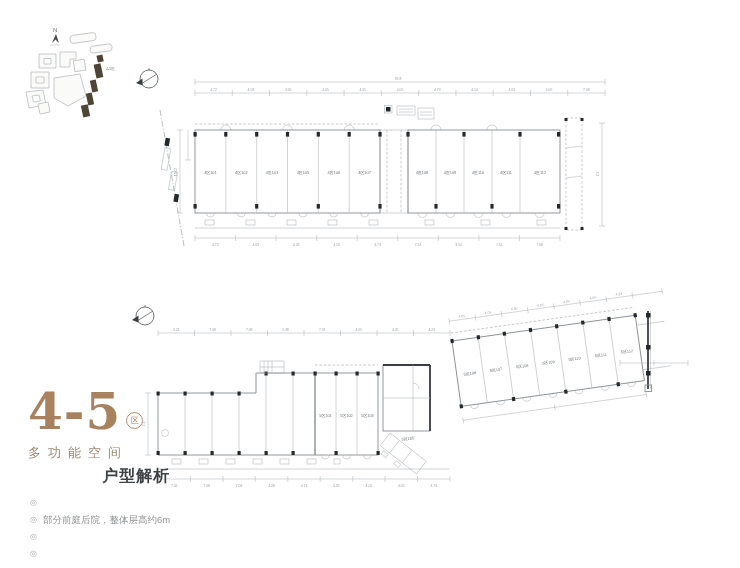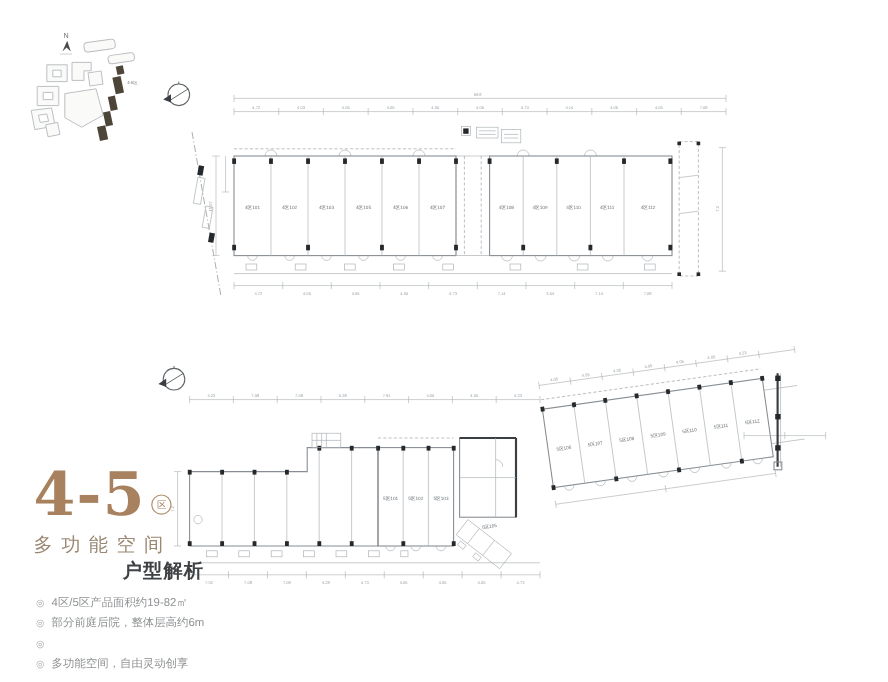--- a/index.html
+++ b/index.html
@@ -17,21 +17,21 @@
   .col{fill:#26292c;stroke:none;}
   .thick{stroke:#3a3e42;stroke-width:1.8;fill:none;}
   
   .brand{position:absolute;left:28px;top:386px;}
   .zone-row{display:flex;align-items:flex-start;}
   .zone-num{font-family:"DejaVu Serif",serif;font-weight:700;font-size:50px;line-height:52px;
             color:#a8815f;letter-spacing:1px;}
   .zone-circle{width:15px;height:15px;border:1px solid #b1906f;border-radius:50%;
                display:flex;align-items:center;justify-content:center;
                font-size:8px;color:#a8815f;margin-left:5px;margin-top:26px;}
-  .zone-sub{margin-top:6px;font-size:16px;letter-spacing:7px;color:#9a8872;}
+  .zone-sub{margin-top:6px;font-size:13px;letter-spacing:7px;color:#9a8872;}
   .analysis{position:absolute;left:30px;top:466px;}
   .analysis h2{margin:0 0 7px 0;font-size:16px;font-weight:700;color:#3f4245;letter-spacing:1px;text-align:right;}
   .analysis ul{margin:0;padding:0;list-style:none;}
   .analysis li{display:flex;align-items:center;font-size:9.5px;color:#8f9294;line-height:17px;}
   .b-ico{color:#aaadaf;font-size:8px;margin-right:6px;}
 </style>
 </head>
 <body>
 
 <div class="page">
@@ -513,29 +513,27 @@
         </span>
     </div>
     <div class="zone-sub">多功能空间</div>
   </div>
 
   <div class="analysis">
     <h2>户型解析</h2>
     <ul>
       <li>
         <span class="b-ico">◎</span>
-        <span>4区/5区产品面积约19-82㎡</span>
       </li>
       <li>
         <span class="b-ico">◎</span>
         <span>部分前庭后院，整体层高约6m</span>
       </li>
       <li>
         <span class="b-ico">◎</span>
       </li>
       <li>
         <span class="b-ico">◎</span>
-        <span>多功能空间，自由灵动创享</span>
       </li>
     </ul>
   </div>
 
 </div>
 
 </body></html>

